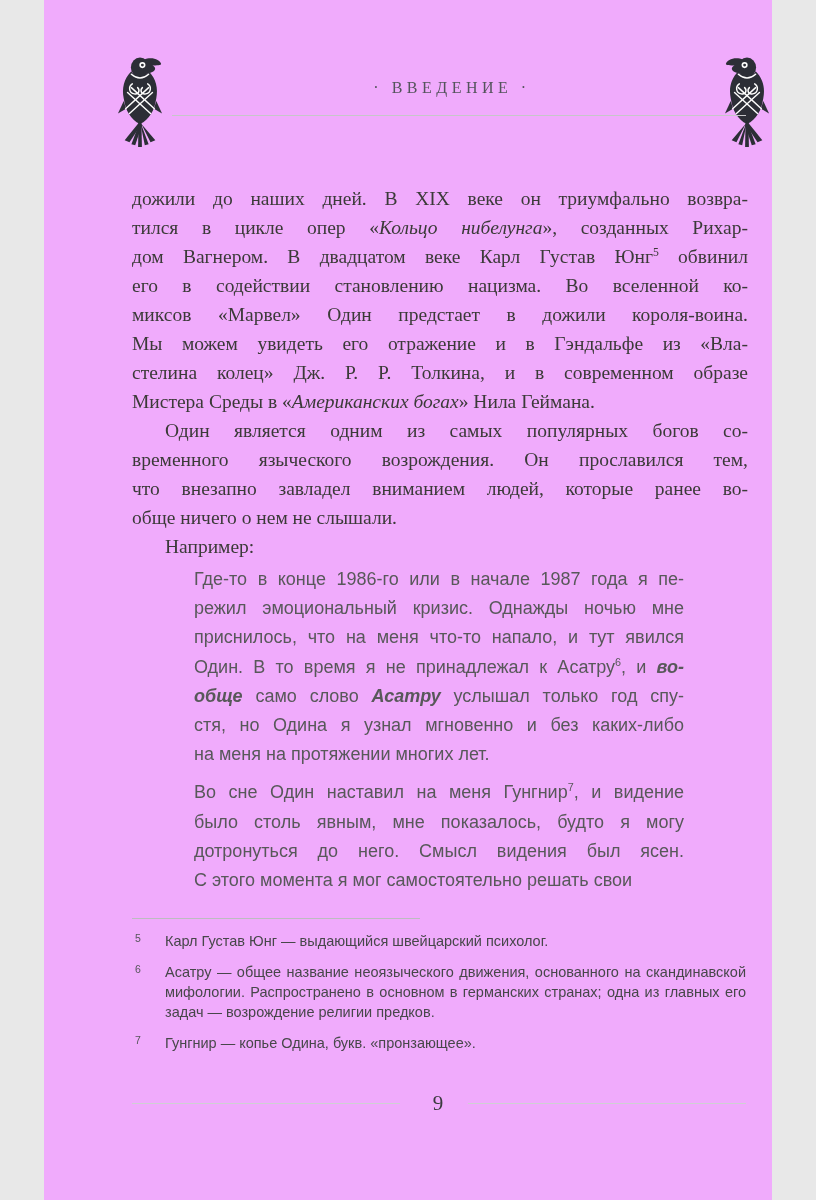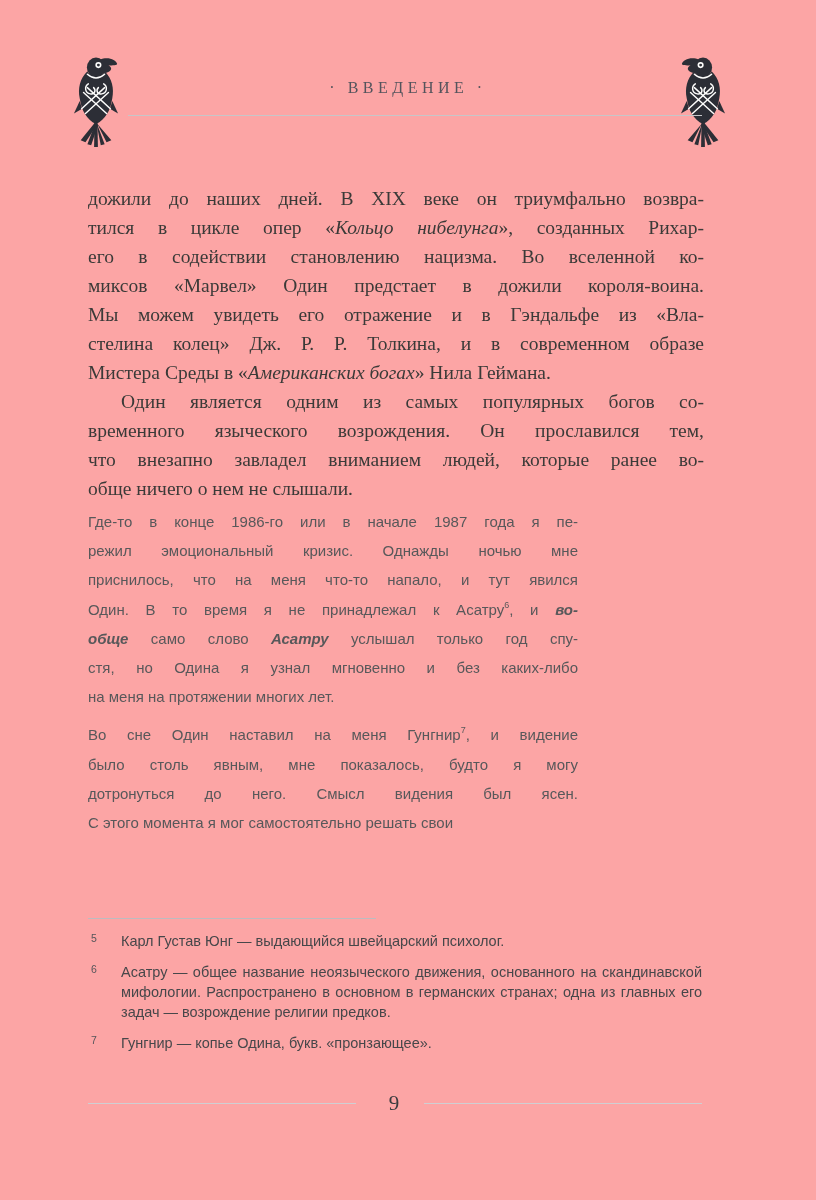--- a/index.html
+++ b/index.html
@@ -1,18 +1,18 @@
 <!DOCTYPE html>
 <html><head>
 <meta charset="utf-8">
 <style>
   html,body { margin:0; padding:0; background:#e8e8e8; }
   .page {
-    position:relative; width:816px; height:1200px; margin:0 auto;
-    background:#fca5a5; overflow:hidden;
+    position:relative; width:728px; height:1200px; margin:0 auto;
+    background:#f0abfc; overflow:hidden;
     font-family:"Liberation Serif", serif;
   }
   
   .header-title {
     position:absolute; top:79px; left:0; width:816px; text-align:center;
     font-family:"Liberation Serif", serif; font-size:16px; letter-spacing:4.5px;
     color:#54545c; font-weight:400;
   }
   .header-rule {
     position:absolute; top:115px; left:128px; width:574px; height:1px;
@@ -22,22 +22,22 @@
   .raven-left  { left:73px; }
   .raven-right { left:680px; transform:scaleX(-1); }
   
   .text-column { position:absolute; left:88px; top:184px; width:616px; }
   .block { margin:0; }
   .block.body {
     font-family:"Liberation Serif", serif; font-size:19.5px; line-height:29px;
     color:#3b3a38;
   }
   .block.quote {
-    font-family:"Liberation Sans", sans-serif; font-size:15px; line-height:29.2px;
-    color:#58585a; width:490px;
+    font-family:"Liberation Sans", sans-serif; font-size:18px; line-height:29.2px;
+    color:#58585a; margin-left:62px; width:490px;
   }
   .block.quote.first-quote { margin-top:4px; }
   .block.quote + .block.quote { margin-top:9px; }
   .line { text-align:justify; text-align-last:justify; }
   .line.last { text-align-last:left; }
   .indent .line:first-child { text-indent:33px; }
   .i  { font-style:italic;margin-top:11px; }
   .bi { font-style:italic; font-weight:bold; }
   .sup { font-size:0.6em; vertical-align:7px; line-height:0; }
   
@@ -118,31 +118,35 @@
     <circle cx="26.5" cy="9.5" r="1.5" fill="#2c2e36"></circle>
   </svg>
 
   <div class="header-title">· ВВЕДЕНИЕ ·</div>
   <div class="header-rule"></div>
 
   <div class="text-column">
       <div class="block body">
         <div class="line"><span>дожили до наших дней. В XIX веке он триумфально возвра-</span></div>
         <div class="line"><span>тился в цикле опер «</span><span class="i">Кольцо нибелунга</span><span>», созданных Рихар-</span></div>
+        <div class="line"><span>дом Вагнером. В двадцатом веке Карл Густав Юнг</span><span class="sup">5</span><span> обвинил</span></div>
         <div class="line"><span>его в содействии становлению нацизма. Во вселенной ко-</span></div>
         <div class="line"><span>миксов «Марвел» Один предстает в дожили короля-воина.</span></div>
         <div class="line"><span>Мы можем увидеть его отражение и в Гэндальфе из «Вла-</span></div>
         <div class="line"><span>стелина колец» Дж. Р. Р. Толкина, и в современном образе</span></div>
         <div class="line last"><span>Мистера Среды в «</span><span class="i">Американских богах</span><span>» Нила Геймана.</span></div>
       </div>
       <div class="block body indent">
         <div class="line"><span>Один является одним из самых популярных богов со-</span></div>
         <div class="line"><span>временного языческого возрождения. Он прославился тем,</span></div>
         <div class="line"><span>что внезапно завладел вниманием людей, которые ранее во-</span></div>
         <div class="line last"><span>обще ничего о нем не слышали.</span></div>
+      </div>
+      <div class="block body indent">
+        <div class="line last"><span>Например:</span></div>
       </div>
       <div class="block quote first-quote">
         <div class="line"><span>Где-то в конце 1986-го или в начале 1987 года я пе-</span></div>
         <div class="line"><span>режил эмоциональный кризис. Однажды ночью мне</span></div>
         <div class="line"><span>приснилось, что на меня что-то напало, и тут явился</span></div>
         <div class="line"><span>Один. В то время я не принадлежал к Асатру</span><span class="sup">6</span><span>, и </span><span class="bi">во-</span></div>
         <div class="line"><span class="bi">обще</span><span> само слово </span><span class="bi">Асатру</span><span> услышал только год спу-</span></div>
         <div class="line"><span>стя, но Одина я узнал мгновенно и без каких-либо</span></div>
         <div class="line last"><span>на меня на протяжении многих лет.</span></div>
       </div>

